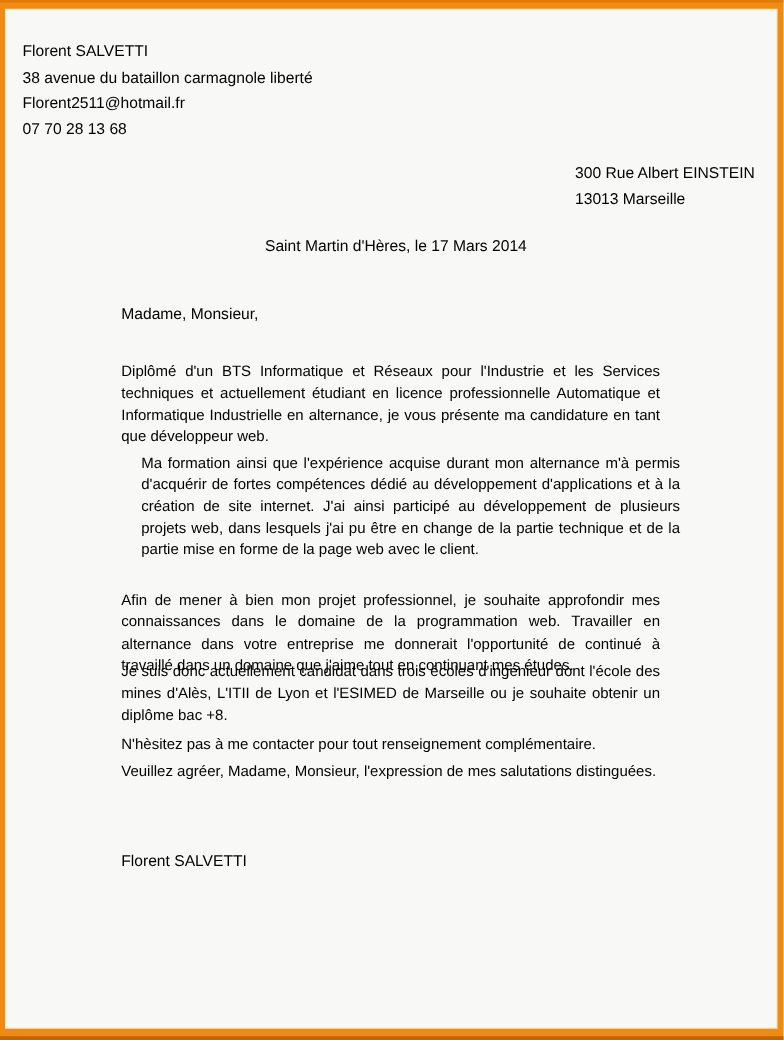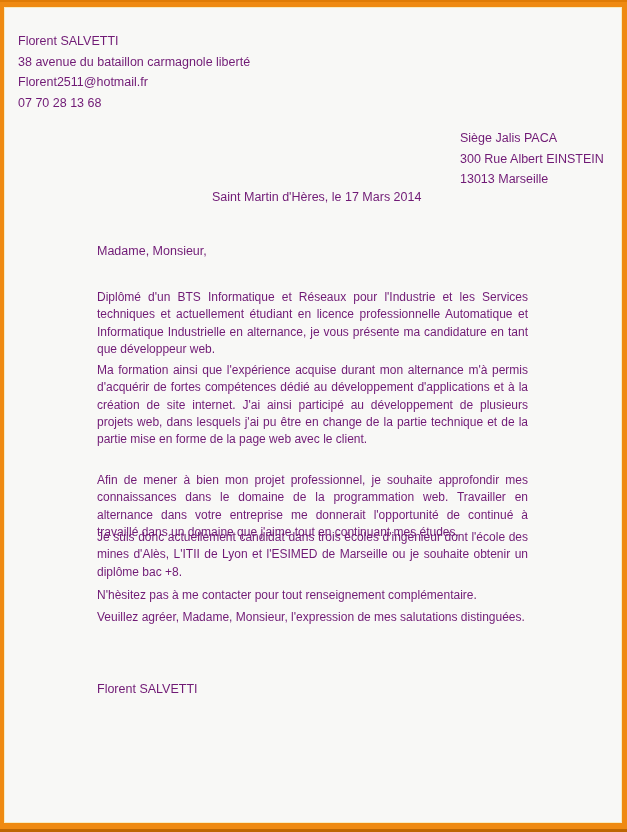--- a/index.html
+++ b/index.html
@@ -31,41 +31,41 @@
     position: absolute;
     left: 5px; top: 8px; right: 6px; bottom: 10px;
     background: #F8F8F6;
     box-shadow: 0 0 0 1px #F7ECC2;
     z-index: 1;
   }
   .content {
     position: absolute;
     inset: 0;
     z-index: 3;
-    color: #701a75;
+    color: #000000;
   }
   .block { position: absolute; }
   .hdr {
     font-size: 12.5px;
     line-height: 20.5px;
     white-space: nowrap;
   }
   .sender    { left: 18px;  top: 31px;  }
   .recipient { left: 460px; top: 128px; }
   .dateline  { left: 212px; top: 189px; font-size: 12.5px; line-height: 17px; white-space: nowrap; }
   .salutation{ left: 97px;  top: 243px; font-size: 12.5px; line-height: 17px; white-space: nowrap; }
   .para {
     left: 97px;
     width: 431px;
     font-size: 12px;
     line-height: 17.3px;
     text-align: justify;
   }
   .p1 { top: 289px; }
-  .p2 { top: 362px; }
+  .p2 { top: 362px; margin-left: 16px; }
   .p3 { top: 472px; }
   .p4 { top: 529px; }
   .p5 { top: 587px; }
   .closing { top: 609px; }
   .signature {
     left: 97px; top: 681px;
     font-size: 12.5px; line-height: 17px;
     white-space: nowrap;
   }
 </style>
@@ -77,21 +77,20 @@
   <div class="content">
 
     <div class="block hdr sender">
       <div>Florent SALVETTI</div>
       <div>38 avenue du bataillon carmagnole liberté</div>
       <div>Florent2511@hotmail.fr</div>
       <div>07 70 28 13 68</div>
     </div>
 
     <div class="block hdr recipient">
-      <div>Siège Jalis PACA</div>
       <div>300 Rue Albert EINSTEIN</div>
       <div>13013 Marseille</div>
     </div>
 
     <div class="block dateline">Saint Martin d'Hères, le 17 Mars 2014</div>
 
     <div class="block salutation">Madame, Monsieur,</div>
 
     <div class="block para p1">Diplômé d'un BTS Informatique et Réseaux pour l'Industrie et les Services techniques et actuellement étudiant en licence professionnelle Automatique et Informatique Industrielle en alternance, je vous présente ma candidature en tant que développeur web.</div>
     <div class="block para p2">Ma formation ainsi que l'expérience acquise durant mon alternance m'à permis d'acquérir de fortes compétences dédié au développement d'applications  et à la création de site internet. J'ai ainsi participé au développement de plusieurs projets web, dans lesquels j'ai pu être en change de la partie technique et de la partie mise en forme de la page web avec le client.</div>

